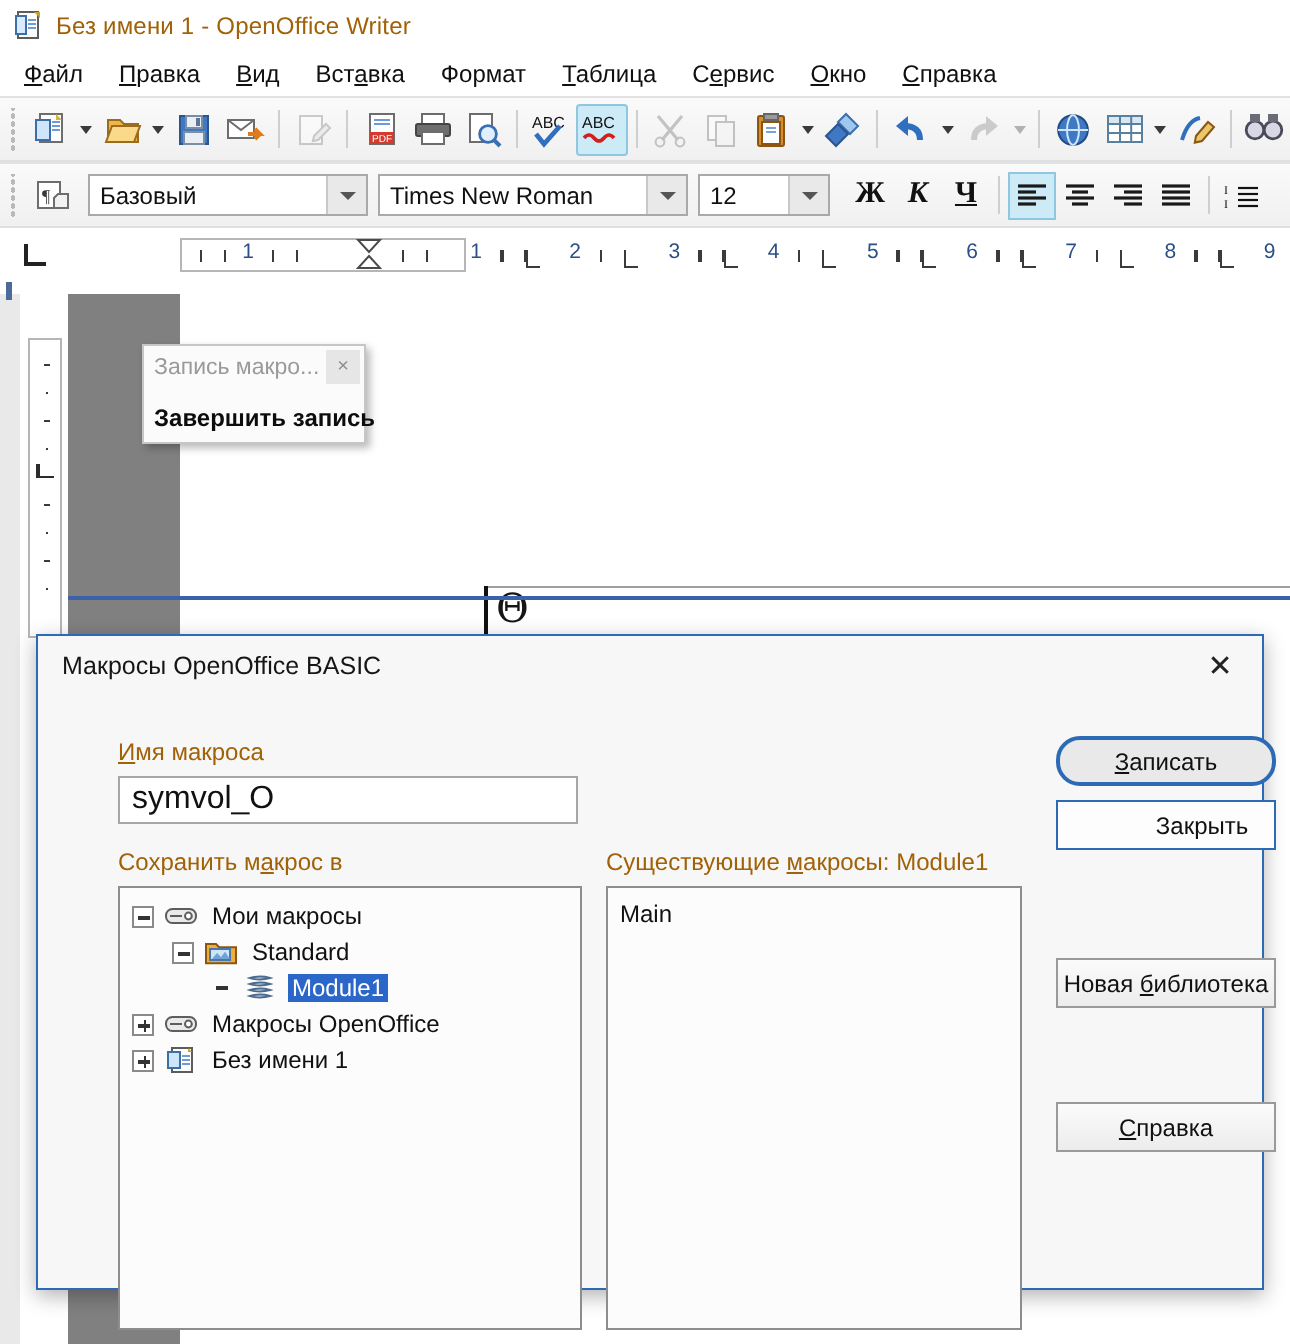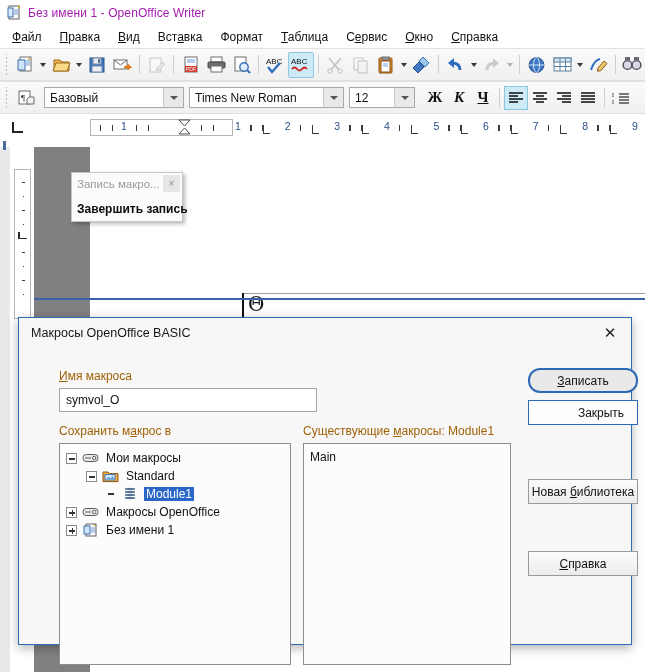--- a/index.html
+++ b/index.html
@@ -13,21 +13,21 @@
 
   
   #app { position:absolute; inset:0; background:#ffffff; }
 
   #titlebar {
     height:26px; display:flex; align-items:center;
     padding-left:7px; background:#ffffff;
     border-bottom:1px solid #ffffff;
   }
   #titlebar .tb-icon { width:15px; height:15px; margin-right:6px; position:relative; }
-  #titlebar .title { font-size:12px; color:#a21caf; letter-spacing:.1px; }
+  #titlebar .title { font-size:12px; color:#a16207; letter-spacing:.1px; }
 
   #menubar {
     height:22px; display:flex; align-items:center;
     padding-left:10px; gap:14px; background:#ffffff;
   }
   #menubar .mi { font-size:12px; color:#101010; padding:1px 2px; cursor:default; white-space:nowrap; }
   #menubar .mi u { text-decoration:underline; }
 
   
   .toolbar {
@@ -126,23 +126,23 @@
   #dlg .dlg-close { position:absolute; right:4px; top:3px; width:34px; height:24px;
                     display:flex; align-items:center; justify-content:center;
                     font-size:15px; color:#222; }
 
   #dlg .body { position:absolute; left:0; top:30px; right:0; bottom:0; }
 
   .lbl { font-size:12px; color:#a16207; }
   .lbl u { text-decoration:underline; }
 
   #lblName  { position:absolute; left:40px; top:21px; }
-  #txtName  { position:absolute; left:40px; top:40px; width:258px; height:24px;
+  #txtName  { position:absolute; left:40px; top:40px; width:230px; height:24px;
               border:1px solid #a6a6a6; background:#fff; display:flex; align-items:center;
-              padding:0 6px; font-size:12px; color:#111; }
+              padding:0 6px; font-size:16px; color:#111; }
   #lblSave  { position:absolute; left:40px; top:76px; }
   #lblExist { position:absolute; left:284px; top:76px; }
 
   #tree  { position:absolute; left:40px; top:95px; width:232px; height:222px;
            border:1px solid #8d8d8d; background:#fcfcfc; overflow:hidden; }
   #list  { position:absolute; left:284px; top:95px; width:208px; height:222px;
            border:1px solid #8d8d8d; background:#fcfcfc; overflow:hidden; }
 
   .tnode { display:flex; align-items:center; height:18px; font-size:12px; color:#111; }
   .tnode .exp { width:11px; height:11px; border:1px solid #8a8a8a; background:#fff;

